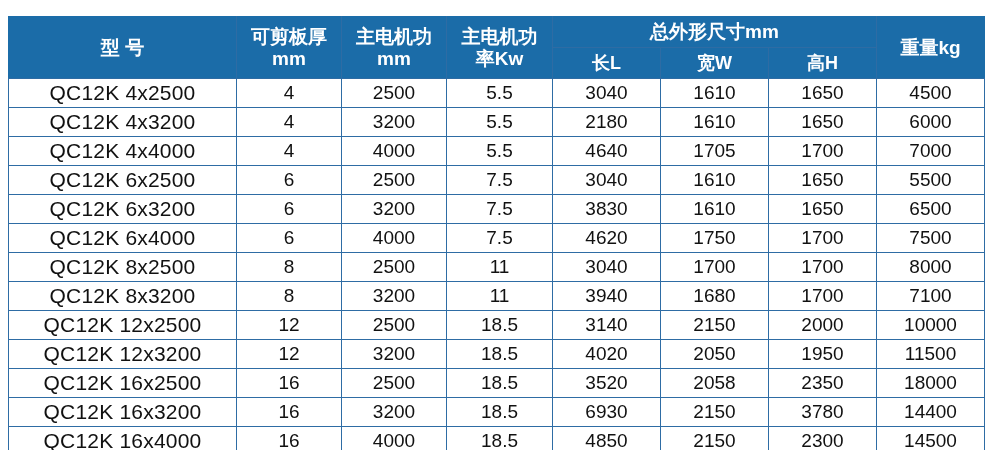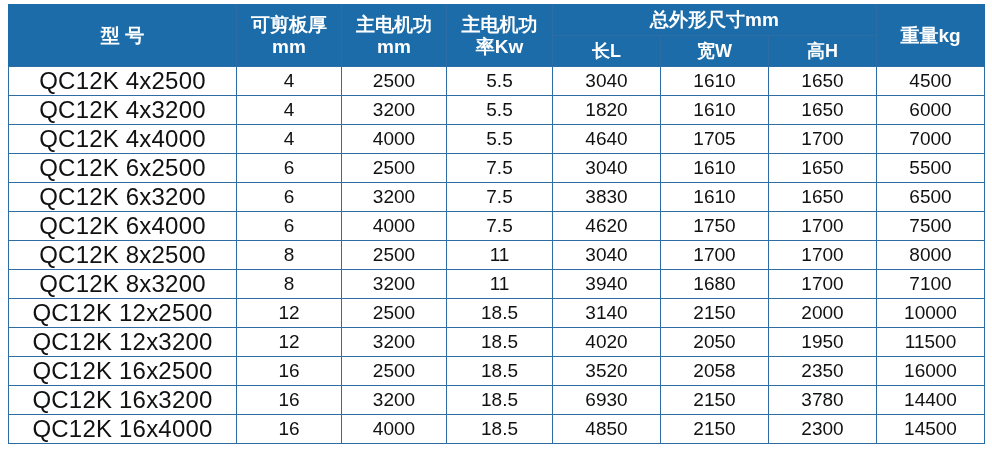--- a/index.html
+++ b/index.html
@@ -10,21 +10,21 @@
   body {
     width: 992px;
     height: 450px;
     font-family: "Liberation Sans", "DejaVu Sans", sans-serif;
     color: #111111;
   }
   .spec-table-wrap {
     width: 992px;
     height: 354px;
     box-sizing: border-box;
-    padding: 4px 8px 6px 8px;
+    padding: 16px 8px 6px 8px;
     border-radius: 21px;
   }
   table.spec-table {
     border-collapse: collapse;
     width: 976px;
     height: 440px;
     table-layout: fixed;
   }
   table.spec-table td, table.spec-table th {
     border: 1px solid #2e6ca4;
@@ -46,21 +46,21 @@
   thead tr.row1 th { height: 30px; }
   thead tr.row2 th { height: 30px; font-size: 18px; }
   tbody td {
     font-size: 19px;
     height: 28px;
     background: #ffffff;
     color: #111111;
     border-color: #2f6fa8;
   }
   tbody td.model {
-    font-size: 24px;
+    font-size: 21px;
     letter-spacing: 0.2px;
   }
   .hdr-two-line {
     display: block;
     line-height: 1.12;
   }
   col.c-model { width: 228px; }
   col.c-thick { width: 105px; }
   col.c-width { width: 105px; }
   col.c-power { width: 106px; }
@@ -117,21 +117,21 @@
           <td>3040</td>
           <td>1610</td>
           <td>1650</td>
           <td>4500</td>
         </tr>
         <tr>
           <td class="model">QC12K 4x3200</td>
           <td>4</td>
           <td>3200</td>
           <td>5.5</td>
-          <td>1820</td>
+          <td>2180</td>
           <td>1610</td>
           <td>1650</td>
           <td>6000</td>
         </tr>
         <tr>
           <td class="model">QC12K 4x4000</td>
           <td>4</td>
           <td>4000</td>
           <td>5.5</td>
           <td>4640</td>
@@ -210,21 +210,21 @@
           <td>11500</td>
         </tr>
         <tr>
           <td class="model">QC12K 16x2500</td>
           <td>16</td>
           <td>2500</td>
           <td>18.5</td>
           <td>3520</td>
           <td>2058</td>
           <td>2350</td>
-          <td>16000</td>
+          <td>18000</td>
         </tr>
         <tr>
           <td class="model">QC12K 16x3200</td>
           <td>16</td>
           <td>3200</td>
           <td>18.5</td>
           <td>6930</td>
           <td>2150</td>
           <td>3780</td>
           <td>14400</td>

